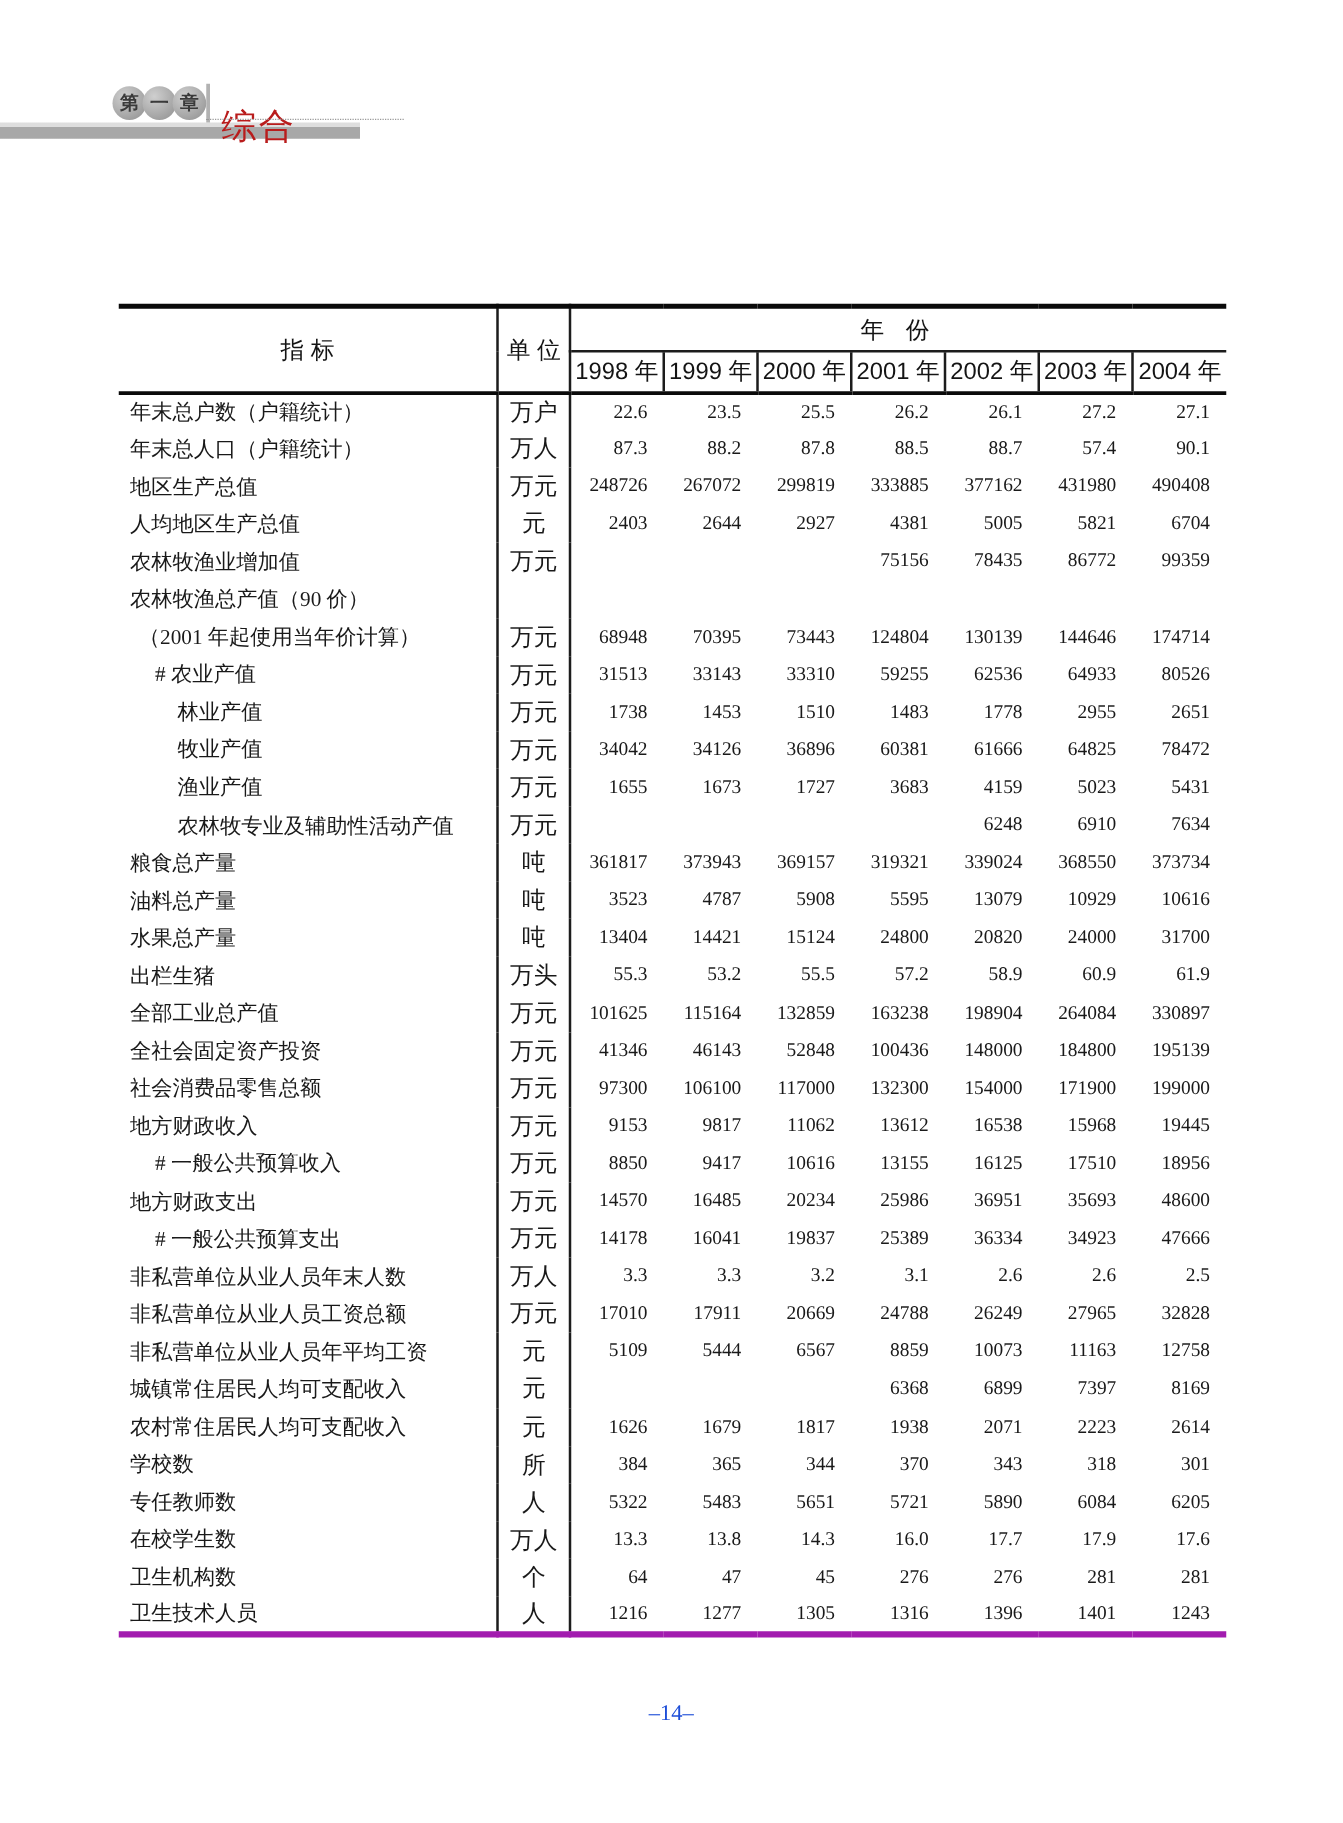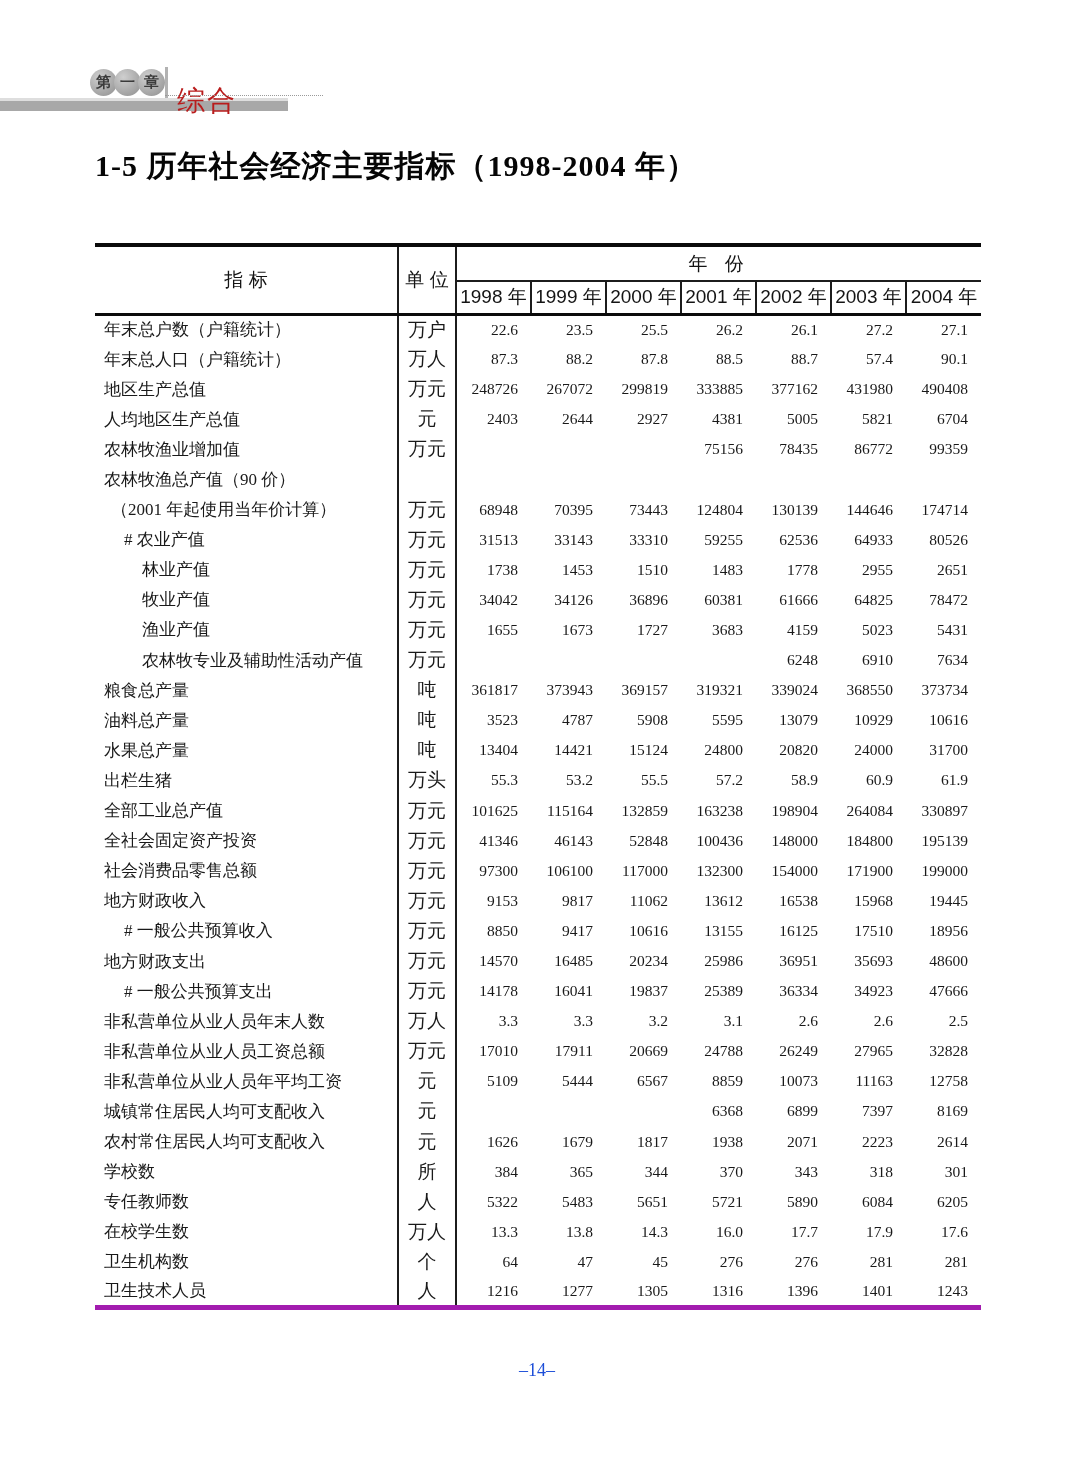--- a/index.html
+++ b/index.html
@@ -97,21 +97,20 @@
 
   <div class="badge">
     <div class="badge-circle">第</div>
     <div class="badge-circle">一</div>
     <div class="badge-circle">章</div>
   </div>
   <div class="section-divider"></div>
   <div class="section-label">综合</div>
   <div class="section-underline"></div>
 
-  <div class="page-title">1-5  历年社会经济主要指标（1998-2004 年）</div>
 
   <div class="table-wrap">
     <table class="stat">
       <colgroup>
         <col class="c-ind">
           <col class="c-unit">
         <col class="c-year">
           <col class="c-year">
           <col class="c-year">
           <col class="c-year">

